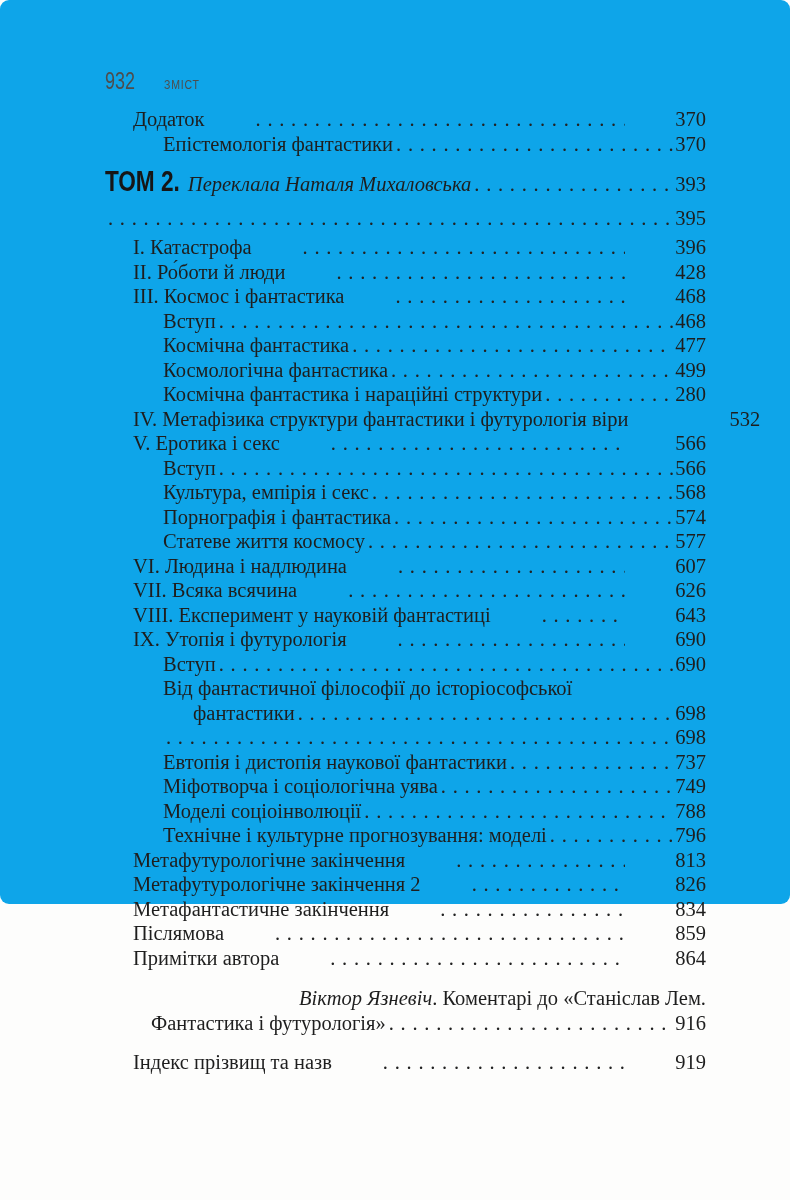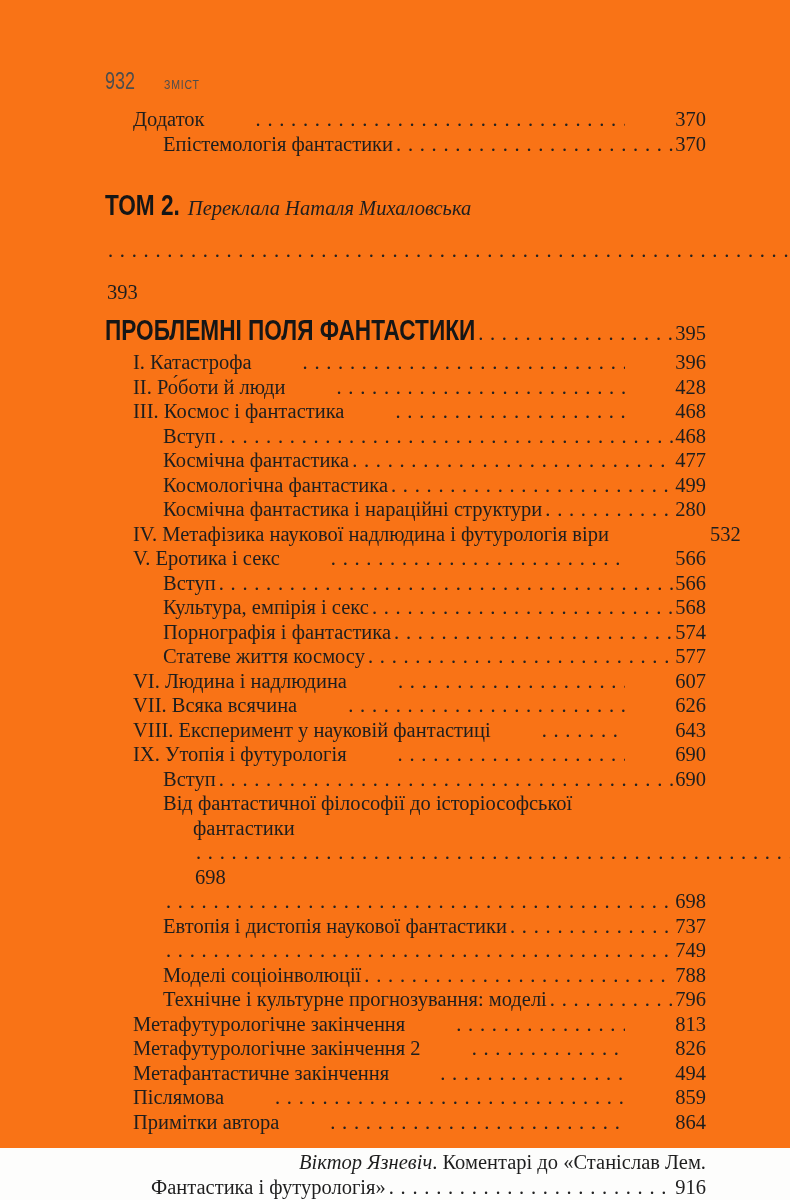--- a/index.html
+++ b/index.html
@@ -3,44 +3,44 @@
 <meta charset="utf-8">
 <style>
   html,body{margin:0;padding:0;}
   body{
     width:790px;height:1200px;
     background:#fdfdfc;
     font-family:"Liberation Serif", serif;
     color:#1e1e1e;
     overflow:hidden;
   }
-  .page{position:relative;width:790px;height:1148px;background:#f97316;}
+  .page{position:relative;width:790px;height:904px;background:#0ea5e9;border-radius:9px;}
 
   
   .runhead{
     position:absolute;left:105px;top:68px;
     display:flex;align-items:baseline;
     color:#4d4d4d;
     font-family:"Liberation Sans", sans-serif;
   }
   .folio{font-size:23px;font-weight:400;}
   .running{font-size:13.5px;letter-spacing:1px;margin-left:29px;}
 
   
   .toc{position:absolute;left:105px;top:107px;width:601px;}
   .row{
     display:flex;align-items:baseline;
     font-size:20.5px;line-height:24.5px;
     white-space:nowrap;
   }
-  .row-volume{line-height:42px;margin-top:28px;flex-direction:column;}
+  .row-volume{line-height:34px;margin-top:8px;}
   .row-section{line-height:34px;}
   .ind-1{padding-left:28px;gap:48px;}
   .ind-2{padding-left:58px;}
-  .ind-3{padding-left:88px;flex-direction:column;}
+  .ind-3{padding-left:88px;}
   .ind-15{padding-left:46px;}
   .title{white-space:nowrap;}
   .it{font-style:italic;}
   .vol,.sec{
     font-family:"Liberation Sans", sans-serif;
     font-weight:700;font-size:29px;
     color:#161616;
   }
   .volsub{font-style:italic;font-size:20.5px;margin-left:8px;}
   .leader{
@@ -71,21 +71,20 @@
         <span class="title"><span>Епістемологія фантастики</span></span>
         <span class="leader">. . . . . . . . . . . . . . . . . . . . . . . . . . . . . . . . . . . . . . . . . . . . . . . . . . . . . . . . . . . . . . . . . . . . . . . . . . . . . . . . . . . . . . . . . . . . . . . . . . . . . . . . . . . . . . </span>
         <span class="pg">370</span>
       </div>
       <div class="row row-volume">
         <span class="title"><span class="vol cond" style="display: inline-block; transform-origin: 0px 100%; transform: scaleX(0.78); margin-right: -21.12px;">ТОМ 2.</span><span class="volsub">Переклала Наталя Михаловська</span></span>
         <span class="leader">. . . . . . . . . . . . . . . . . . . . . . . . . . . . . . . . . . . . . . . . . . . . . . . . . . . . . . . . . . . . . . . . . . . . . . . . . . . . . . . . . . . . . . . . . . . . . . . . . . . . . . . . . . . . . . </span>
         <span class="pg">393</span>
       </div>
       <div class="row row-section">
-        <span class="title"><span class="sec cond" style="display: inline-block; transform-origin: 0px 100%; transform: scaleX(0.78); margin-right: -104.5px;">ПРОБЛЕМНІ ПОЛЯ ФАНТАСТИКИ</span></span>
         <span class="leader">. . . . . . . . . . . . . . . . . . . . . . . . . . . . . . . . . . . . . . . . . . . . . . . . . . . . . . . . . . . . . . . . . . . . . . . . . . . . . . . . . . . . . . . . . . . . . . . . . . . . . . . . . . . . . . </span>
         <span class="pg">395</span>
       </div>
       <div class="row  ind-1">
         <span class="title"><span>I. Катастрофа</span></span>
         <span class="leader">. . . . . . . . . . . . . . . . . . . . . . . . . . . . . . . . . . . . . . . . . . . . . . . . . . . . . . . . . . . . . . . . . . . . . . . . . . . . . . . . . . . . . . . . . . . . . . . . . . . . . . . . . . . . . . </span>
         <span class="pg">396</span>
       </div>
       <div class="row  ind-1">
         <span class="title"><span>II. Ро́боти й люди</span></span>
@@ -111,21 +110,21 @@
         <span class="title"><span>Космологічна фантастика</span></span>
         <span class="leader">. . . . . . . . . . . . . . . . . . . . . . . . . . . . . . . . . . . . . . . . . . . . . . . . . . . . . . . . . . . . . . . . . . . . . . . . . . . . . . . . . . . . . . . . . . . . . . . . . . . . . . . . . . . . . . </span>
         <span class="pg">499</span>
       </div>
       <div class="row  ind-2">
         <span class="title"><span>Космічна фантастика і нараційні структури</span></span>
         <span class="leader">. . . . . . . . . . . . . . . . . . . . . . . . . . . . . . . . . . . . . . . . . . . . . . . . . . . . . . . . . . . . . . . . . . . . . . . . . . . . . . . . . . . . . . . . . . . . . . . . . . . . . . . . . . . . . . </span>
         <span class="pg">280</span>
       </div>
       <div class="row  ind-1">
-        <span class="title"><span>IV. Метафізика наукової надлюдина і футурологія віри</span></span>
+        <span class="title"><span>IV. Метафізика структури фантастики і футурологія віри</span></span>
         <span class="leader">. . . . . . . . . . . . . . . . . . . . . . . . . . . . . . . . . . . . . . . . . . . . . . . . . . . . . . . . . . . . . . . . . . . . . . . . . . . . . . . . . . . . . . . . . . . . . . . . . . . . . . . . . . . . . . </span>
         <span class="pg">532</span>
       </div>
       <div class="row  ind-1">
         <span class="title"><span>V. Еротика і секс</span></span>
         <span class="leader">. . . . . . . . . . . . . . . . . . . . . . . . . . . . . . . . . . . . . . . . . . . . . . . . . . . . . . . . . . . . . . . . . . . . . . . . . . . . . . . . . . . . . . . . . . . . . . . . . . . . . . . . . . . . . . </span>
         <span class="pg">566</span>
       </div>
       <div class="row  ind-2">
         <span class="title"><span>Вступ</span></span>
@@ -183,20 +182,21 @@
       <div class="row  ind-2">
         <span class="leader">. . . . . . . . . . . . . . . . . . . . . . . . . . . . . . . . . . . . . . . . . . . . . . . . . . . . . . . . . . . . . . . . . . . . . . . . . . . . . . . . . . . . . . . . . . . . . . . . . . . . . . . . . . . . . . </span>
         <span class="pg">698</span>
       </div>
       <div class="row  ind-2">
         <span class="title"><span>Евтопія і дистопія наукової фантастики</span></span>
         <span class="leader">. . . . . . . . . . . . . . . . . . . . . . . . . . . . . . . . . . . . . . . . . . . . . . . . . . . . . . . . . . . . . . . . . . . . . . . . . . . . . . . . . . . . . . . . . . . . . . . . . . . . . . . . . . . . . . </span>
         <span class="pg">737</span>
       </div>
       <div class="row  ind-2">
+        <span class="title"><span>Міфотворча і соціологічна уява</span></span>
         <span class="leader">. . . . . . . . . . . . . . . . . . . . . . . . . . . . . . . . . . . . . . . . . . . . . . . . . . . . . . . . . . . . . . . . . . . . . . . . . . . . . . . . . . . . . . . . . . . . . . . . . . . . . . . . . . . . . . </span>
         <span class="pg">749</span>
       </div>
       <div class="row  ind-2">
         <span class="title"><span>Моделі соціоінволюції</span></span>
         <span class="leader">. . . . . . . . . . . . . . . . . . . . . . . . . . . . . . . . . . . . . . . . . . . . . . . . . . . . . . . . . . . . . . . . . . . . . . . . . . . . . . . . . . . . . . . . . . . . . . . . . . . . . . . . . . . . . . </span>
         <span class="pg">788</span>
       </div>
       <div class="row  ind-2">
         <span class="title"><span>Технічне і культурне прогнозування: моделі</span></span>
@@ -209,21 +209,21 @@
         <span class="pg">813</span>
       </div>
       <div class="row  ind-1">
         <span class="title"><span>Метафутурологічне закінчення 2</span></span>
         <span class="leader">. . . . . . . . . . . . . . . . . . . . . . . . . . . . . . . . . . . . . . . . . . . . . . . . . . . . . . . . . . . . . . . . . . . . . . . . . . . . . . . . . . . . . . . . . . . . . . . . . . . . . . . . . . . . . . </span>
         <span class="pg">826</span>
       </div>
       <div class="row  ind-1">
         <span class="title"><span>Метафантастичне закінчення</span></span>
         <span class="leader">. . . . . . . . . . . . . . . . . . . . . . . . . . . . . . . . . . . . . . . . . . . . . . . . . . . . . . . . . . . . . . . . . . . . . . . . . . . . . . . . . . . . . . . . . . . . . . . . . . . . . . . . . . . . . . </span>
-        <span class="pg">494</span>
+        <span class="pg">834</span>
       </div>
       <div class="row  ind-1">
         <span class="title"><span>Післямова</span></span>
         <span class="leader">. . . . . . . . . . . . . . . . . . . . . . . . . . . . . . . . . . . . . . . . . . . . . . . . . . . . . . . . . . . . . . . . . . . . . . . . . . . . . . . . . . . . . . . . . . . . . . . . . . . . . . . . . . . . . . </span>
         <span class="pg">859</span>
       </div>
       <div class="row  ind-1">
         <span class="title"><span>Примітки автора</span></span>
         <span class="leader">. . . . . . . . . . . . . . . . . . . . . . . . . . . . . . . . . . . . . . . . . . . . . . . . . . . . . . . . . . . . . . . . . . . . . . . . . . . . . . . . . . . . . . . . . . . . . . . . . . . . . . . . . . . . . . </span>
         <span class="pg">864</span>

